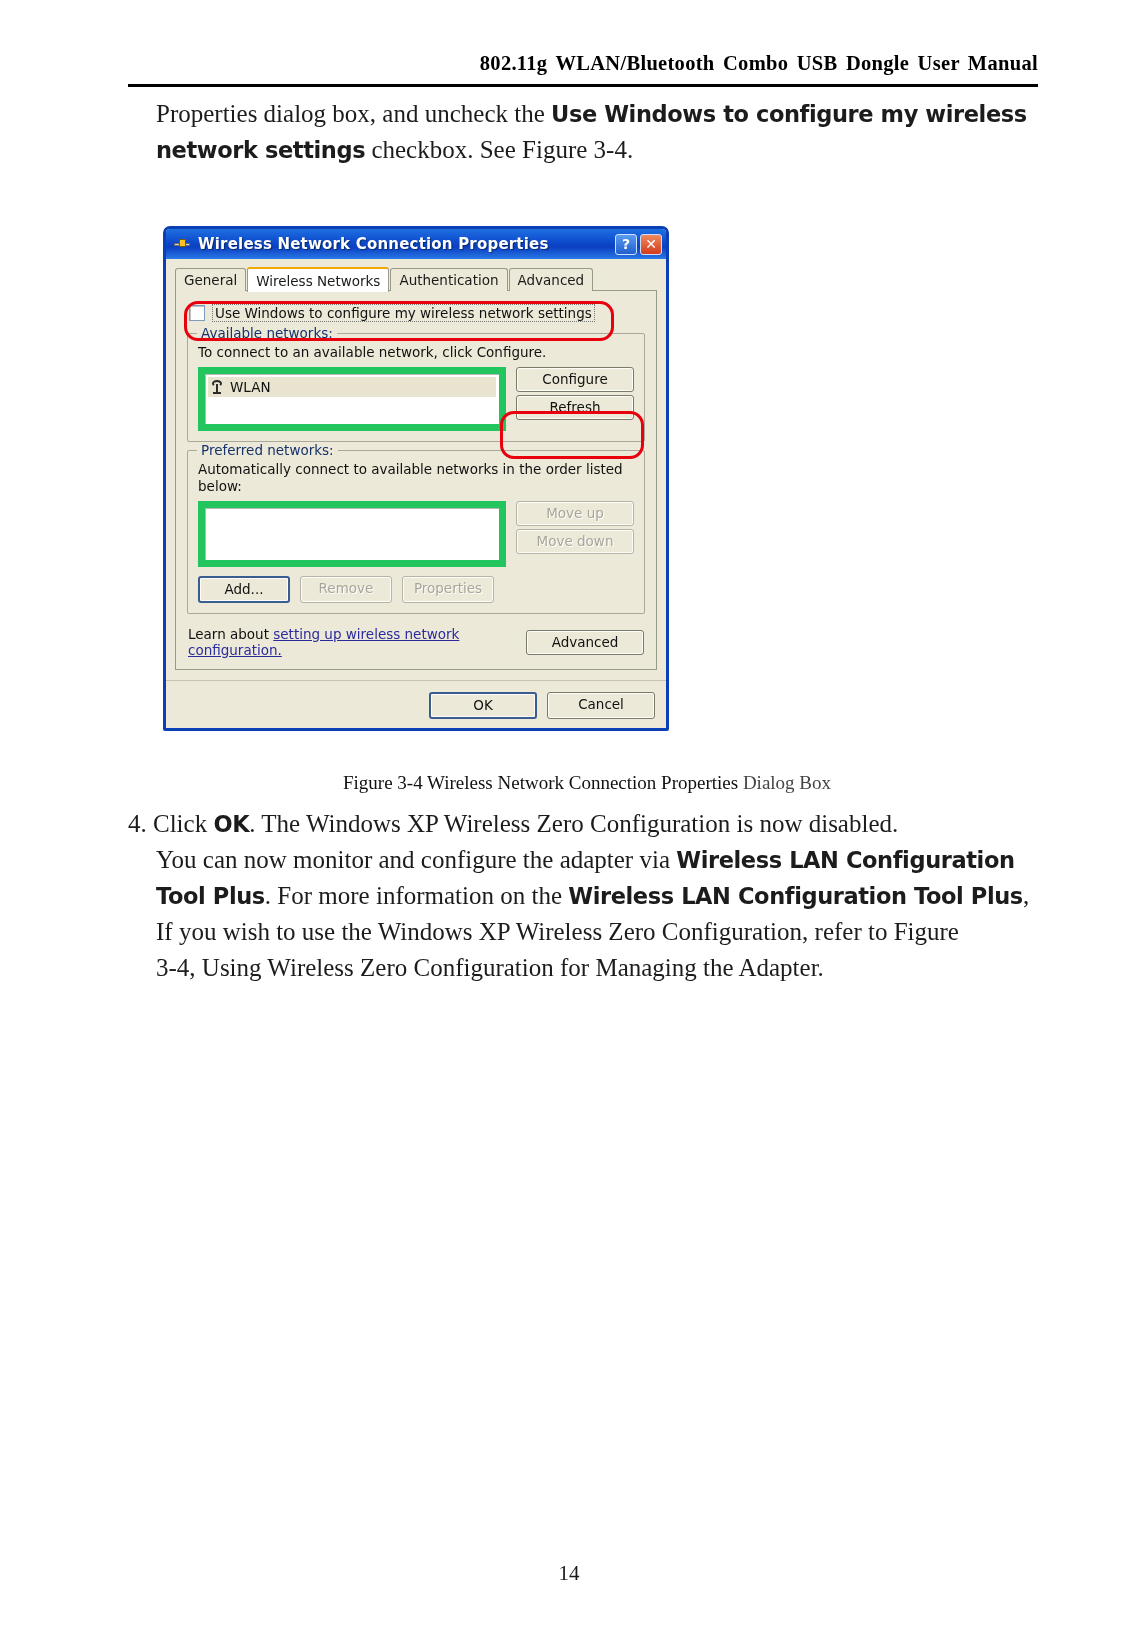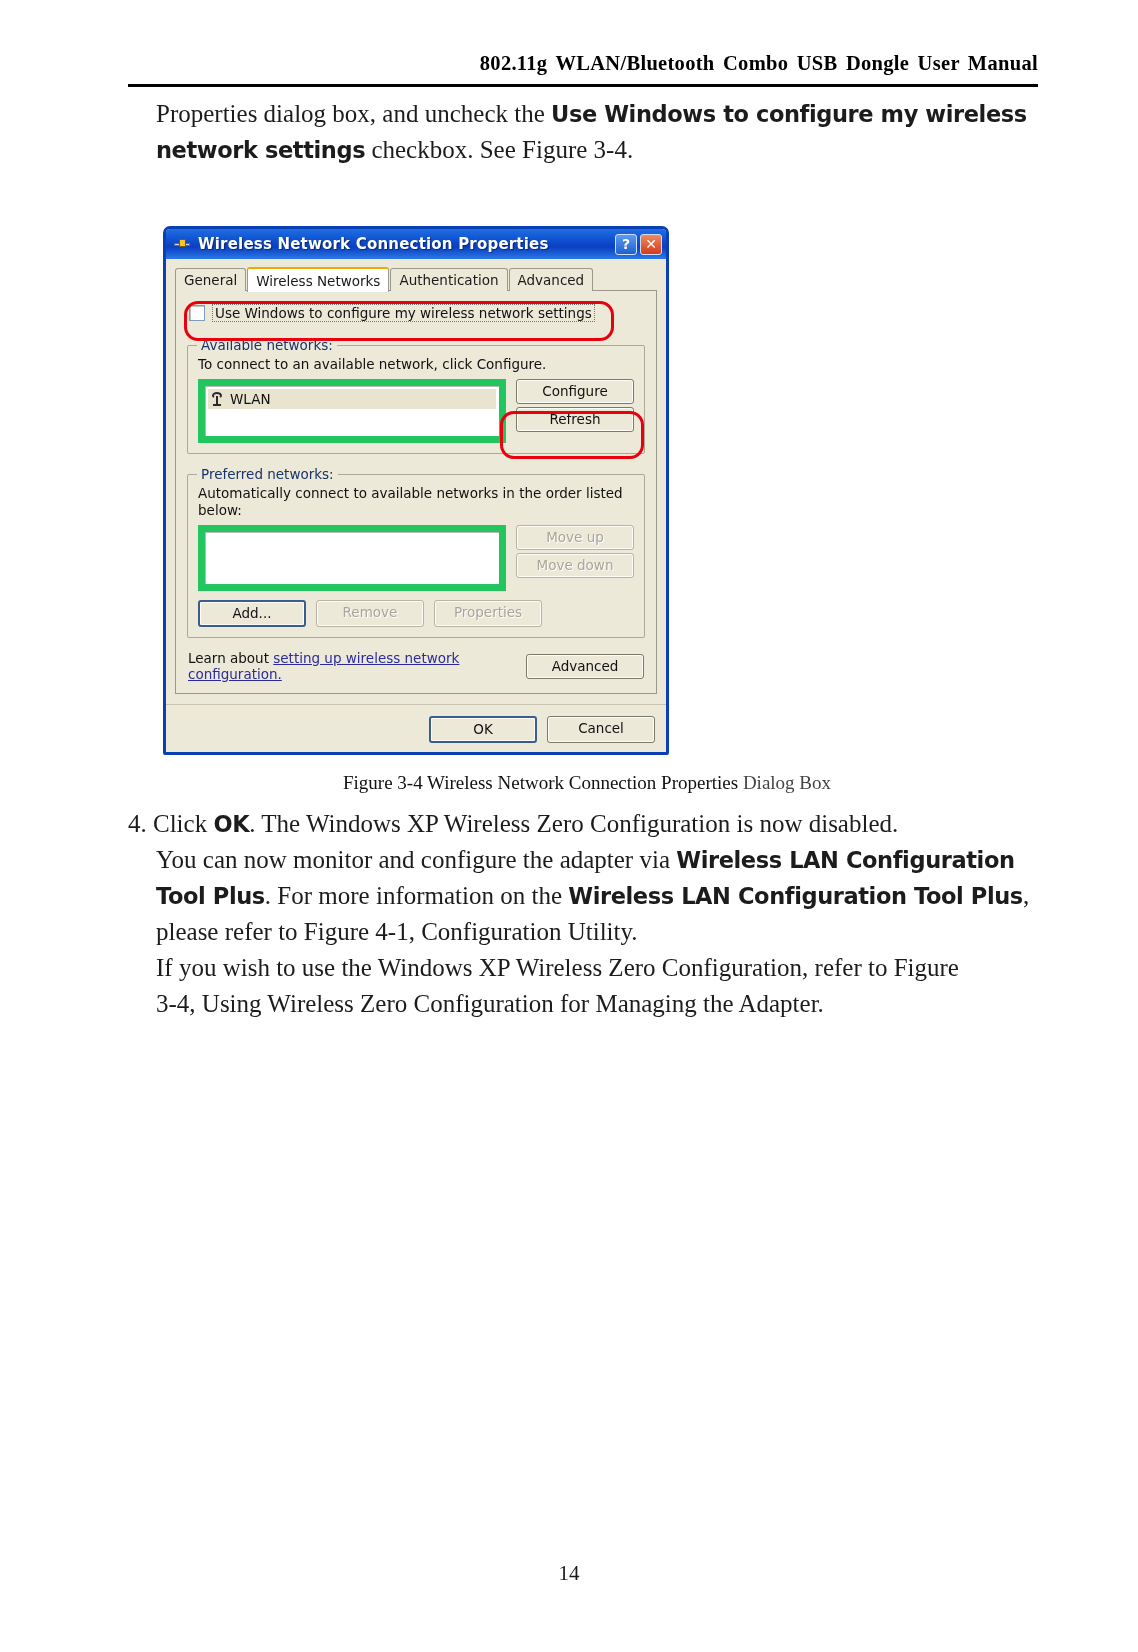--- a/index.html
+++ b/index.html
@@ -193,21 +193,21 @@
     color: #111;
     border: 1px dotted #777;
     padding: 0 2px;
     white-space: nowrap;
   }
 
   
   .group {
     border: 1px solid #aaa79b;
     border-radius: 2px;
-    margin-top: 20px;
+    margin-top: 8px;
     padding: 10px 10px 10px 10px;
     position: relative;
   }
   .group > .legend {
     position: absolute;
     top: -9px; left: 9px;
     background: #ece9d8;
     padding: 0 4px;
     font-size: 13.5px;
     color: #16336b;
@@ -277,21 +277,21 @@
     white-space: nowrap;
     box-sizing: border-box;
   }
   .xbtn.disabled { color: #a8a69a; text-shadow: 1px 1px 0 #fff; border-color:#b6b4a8;}
 
   .pref-btnrow {
     display: flex;
     gap: 10px;
     margin-top: 9px;
   }
-  .pref-btnrow .xbtn { width: 108px; }
+  .pref-btnrow .xbtn { width: 92px; }
   .xbtn.default { border: 2px solid #3b5c8f; }
 
   .learn-row {
     display: flex;
     align-items: flex-start;
     justify-content: space-between;
     margin-top: 12px;
     padding: 0 1px;
     gap: 4px;
   }
@@ -450,20 +450,19 @@
   </div>
 
   <div class="caption">
     <span class="fig-strong">Figure 3-4 </span><span class="fig-strong">Wireless Network Connection Properties</span><span class="dim"> Dialog Box</span>
   </div>
 
   <div class="body-text step4">
     <div class="step-line"><span>4. Click </span><b class="ui">OK</b><span>. The Windows XP Wireless Zero Configuration is now disabled.</span></div>
     <div class="step-line indent"><span>You can now monitor and configure the adapter via </span><b class="ui">Wireless LAN Configuration</b></div>
     <div class="step-line indent"><b class="ui">Tool Plus</b><span>. For more information on the </span><b class="ui">Wireless LAN Configuration Tool Plus</b><span>,</span></div>
-    <div class="step-line indent">please refer to Figure 4-1, Configuration Utility.</div>
     <div class="step-line indent">If you wish to use the Windows XP Wireless Zero Configuration, refer to Figure</div>
     <div class="step-line indent">3-4, Using Wireless Zero Configuration for Managing the Adapter.</div>
   </div>
 
   <div class="pagenum">14</div>
 
 </div>
 
 </body></html>

